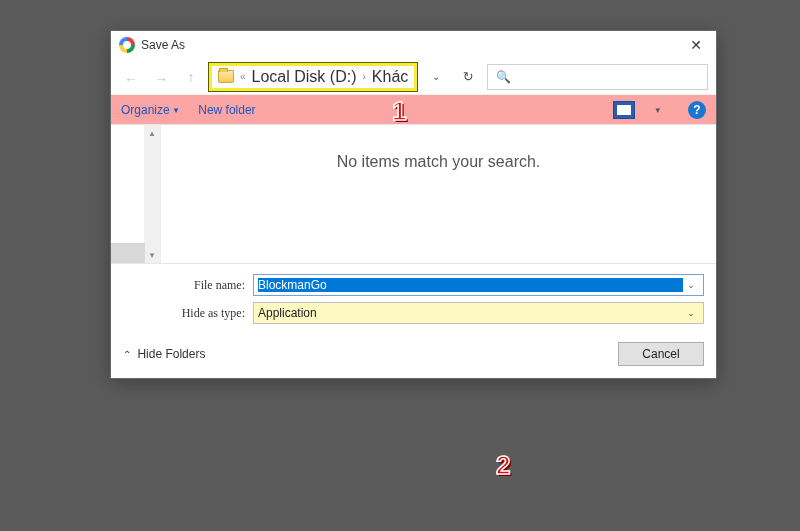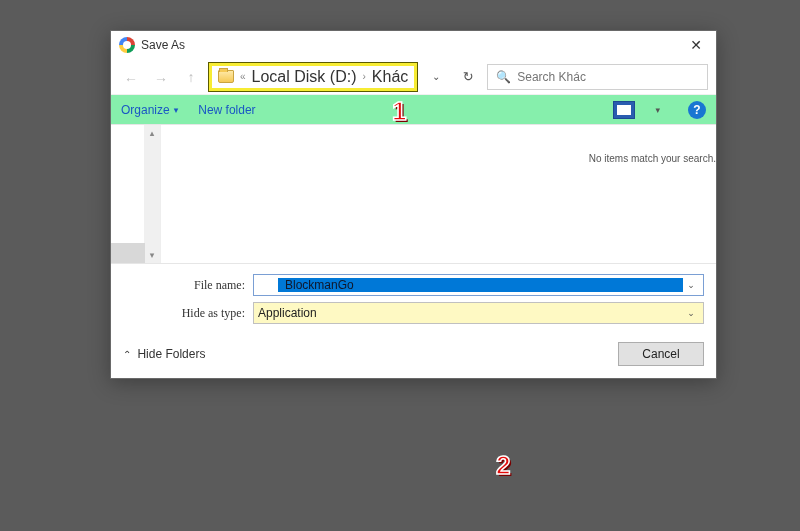--- a/index.html
+++ b/index.html
@@ -108,21 +108,21 @@
   .searchbox input {
     border:none; outline:none; flex:1; font-size:12px; color:#333;
     background:transparent;
   }
   .toolbar {
     height: 30px;
     display:flex; align-items:center;
     padding: 0 10px;
     gap: 20px;
     border-bottom:1px solid #e6e6e6;
-    background:#86efac;
+    background:#fca5a5;
   }
   .toolbar .link { color:#1a57c4; font-size:12px; display:flex; align-items:center; gap:4px; }
   .toolbar .spacer { flex:1; }
   .viewbtn {
     width:22px; height:18px;
     background:#2a5db0;
     border:1px solid #1d4a93;
     position:relative;
   }
   .viewbtn::after { content:""; position:absolute; inset:3px; background:#fff; }
@@ -156,24 +156,24 @@
   .scrollbar .thumb { position:absolute; left:2px; right:2px; top:140px; height:32px; background:#c1c1c1; }
   .navpane .greyblock {
     position:absolute; left:0; bottom:0; width:34px; height:20px; background:#d8d8d8;
   }
   .filearea {
     flex:1;
     position:relative;
     color:#666;
   }
   .empty-msg {
-    text-align:right;
+    text-align:center;
     margin-top: 28px;
     color:#555;
-    font-size:10px;
+    font-size:16px;
   }
   .bottom {
     border-top:1px solid #e6e6e6;
     padding: 10px 12px 12px 12px;
     background:#fff;
   }
   .field-row {
     display:flex; align-items:center;
     margin-bottom: 6px;
   }
@@ -189,21 +189,21 @@
     flex:1;
     height:22px;
     border:1px solid #7a9fd4;
     background:#fff;
     display:flex; align-items:center;
     padding: 0 4px;
     position:relative;
   }
   .combo.type { border-color:#c0c0c0; background:#fef9c3; }
   .combo .value { flex:1; font-size:12px; color:#222; }
-  .combo .value.selected { background:#0078d7; color:#0f172a; padding:0 7px;margin-left:20px; }
+  .combo .value.selected { background:#0078d7; color:#ffffff; padding:0 0; }
   .combo .caret {
     width:16px; text-align:center; color:#555; font-size:9px;
   }
   .footer {
     display:flex; align-items:center;
     margin-top: 18px;
   }
   .footer .hidefolders {
     display:flex; align-items:center; gap:6px;
     color:#333; font-size:12px;
@@ -260,21 +260,20 @@
       <span class="crumb">Local Disk (D:)</span>
       <span class="sep">›</span>
       <span class="crumb">Khác</span>
     </div>
 
     <div class="dd-arrow">⌄</div>
     <div class="refresh">↻</div>
 
     <div class="searchbox">
       <span class="mag">🔍</span>
-      <input type="text" placeholder="Search Khác" style="">
     </div>
   </div>
 
   <div class="toolbar">
     <div class="link">
       <span>Organize</span>
       <span style="font-size:9px;color:#1a57c4;">▾</span>
     </div>
     <div class="link">
       <span>New folder</span>

